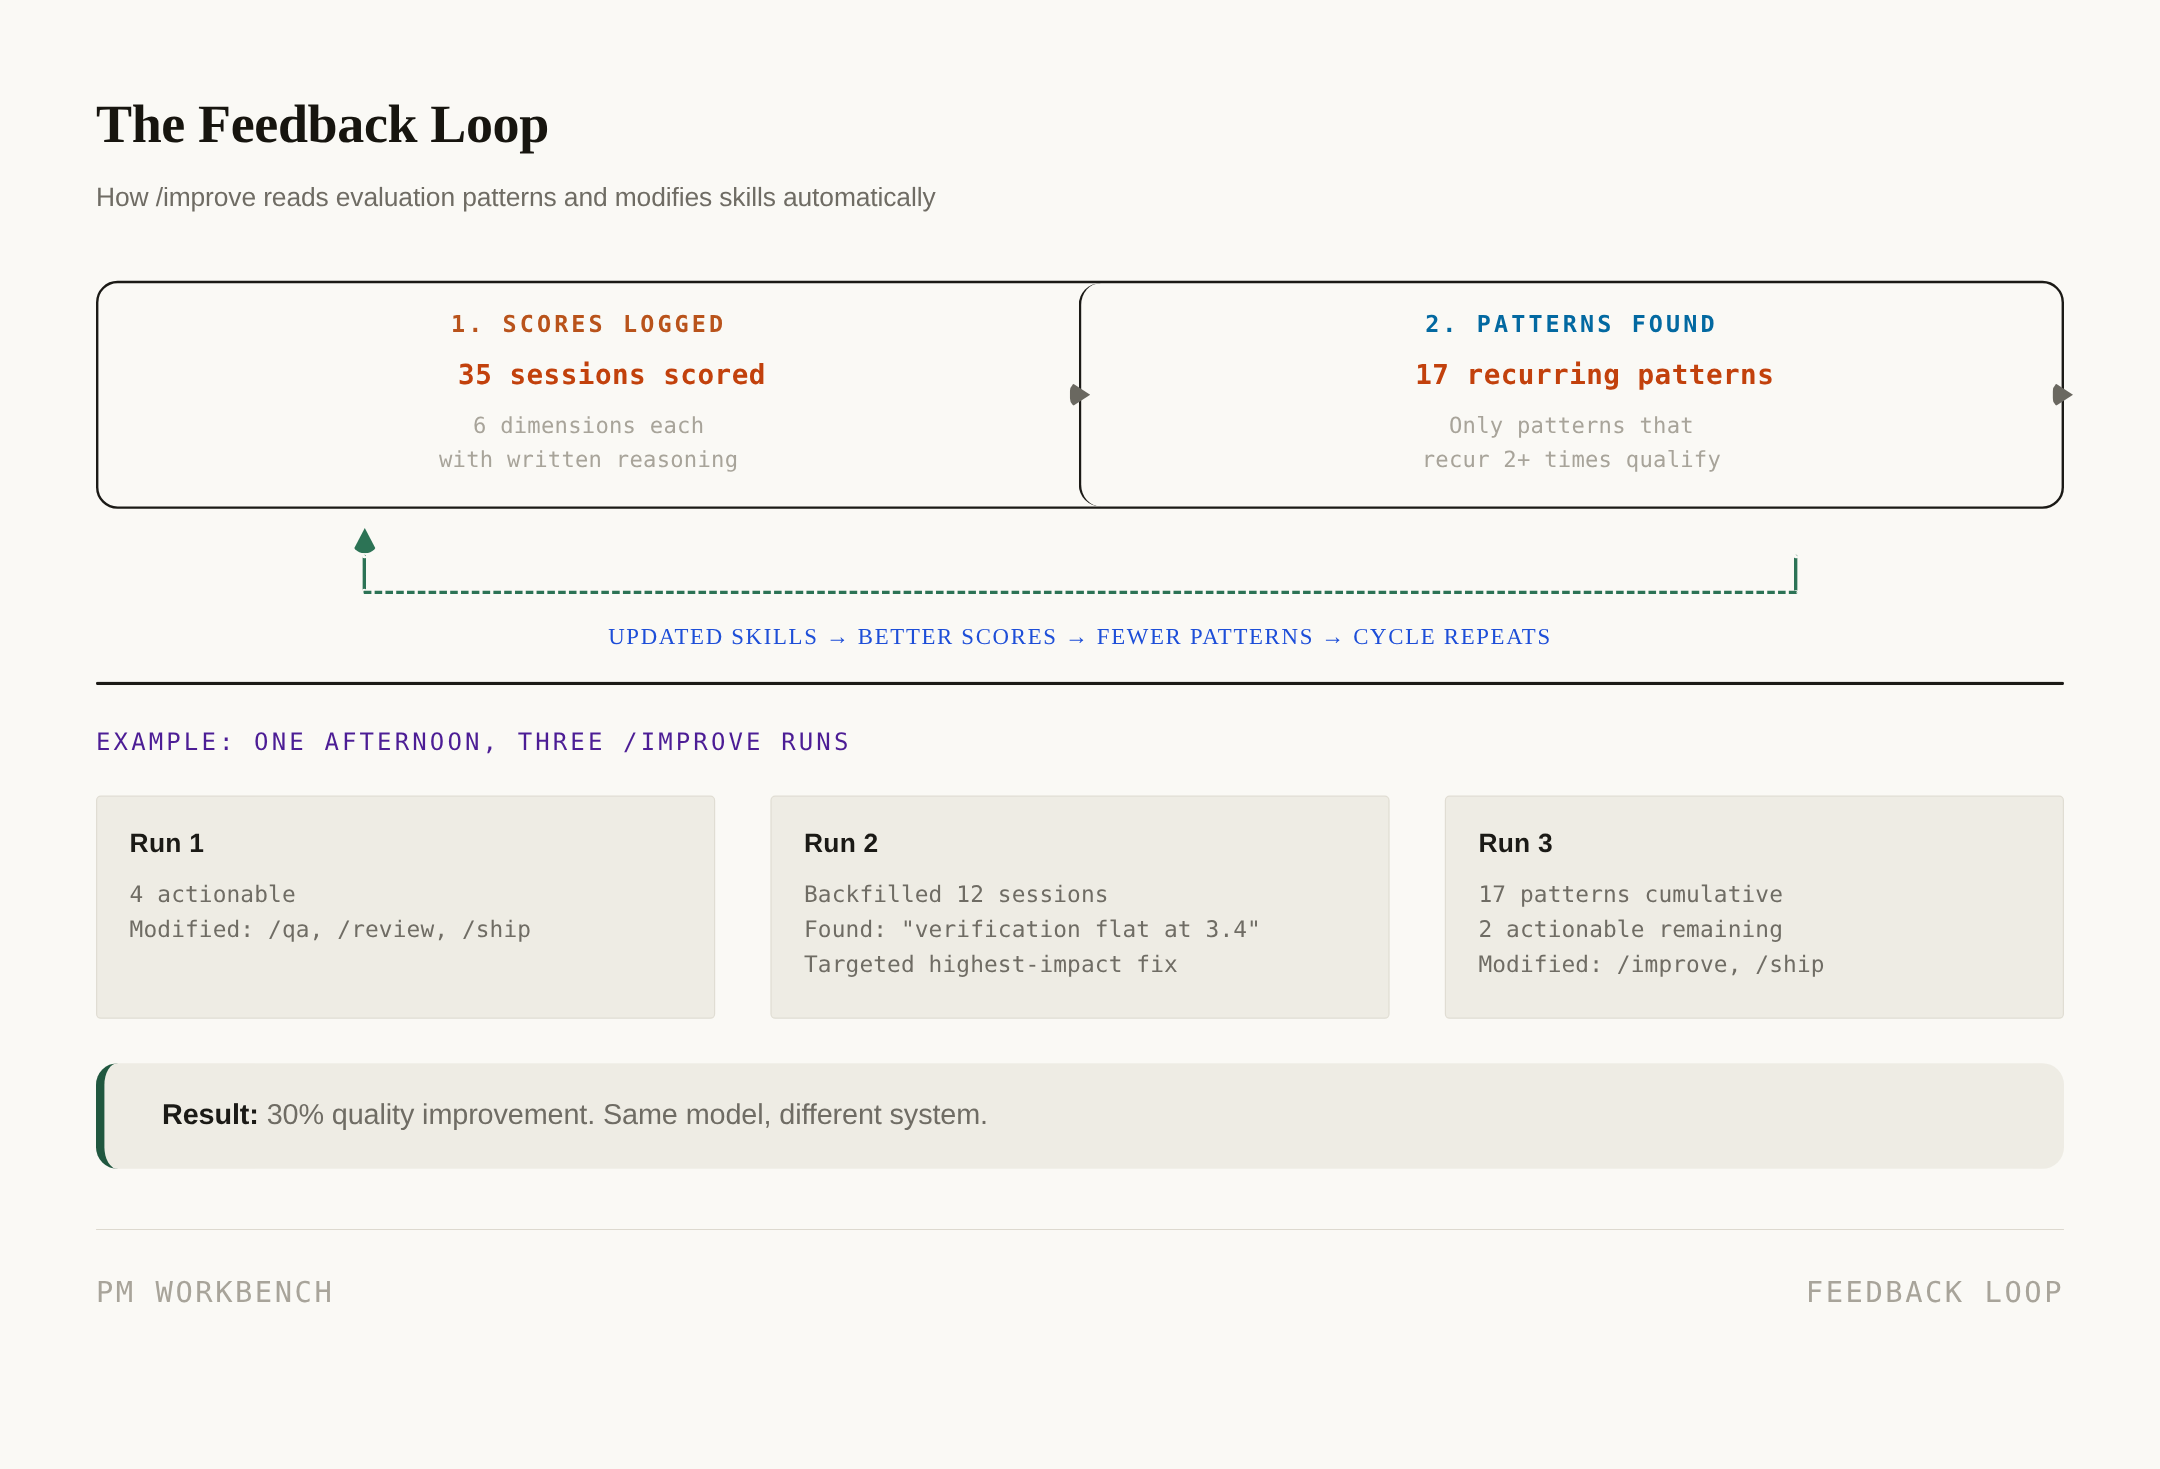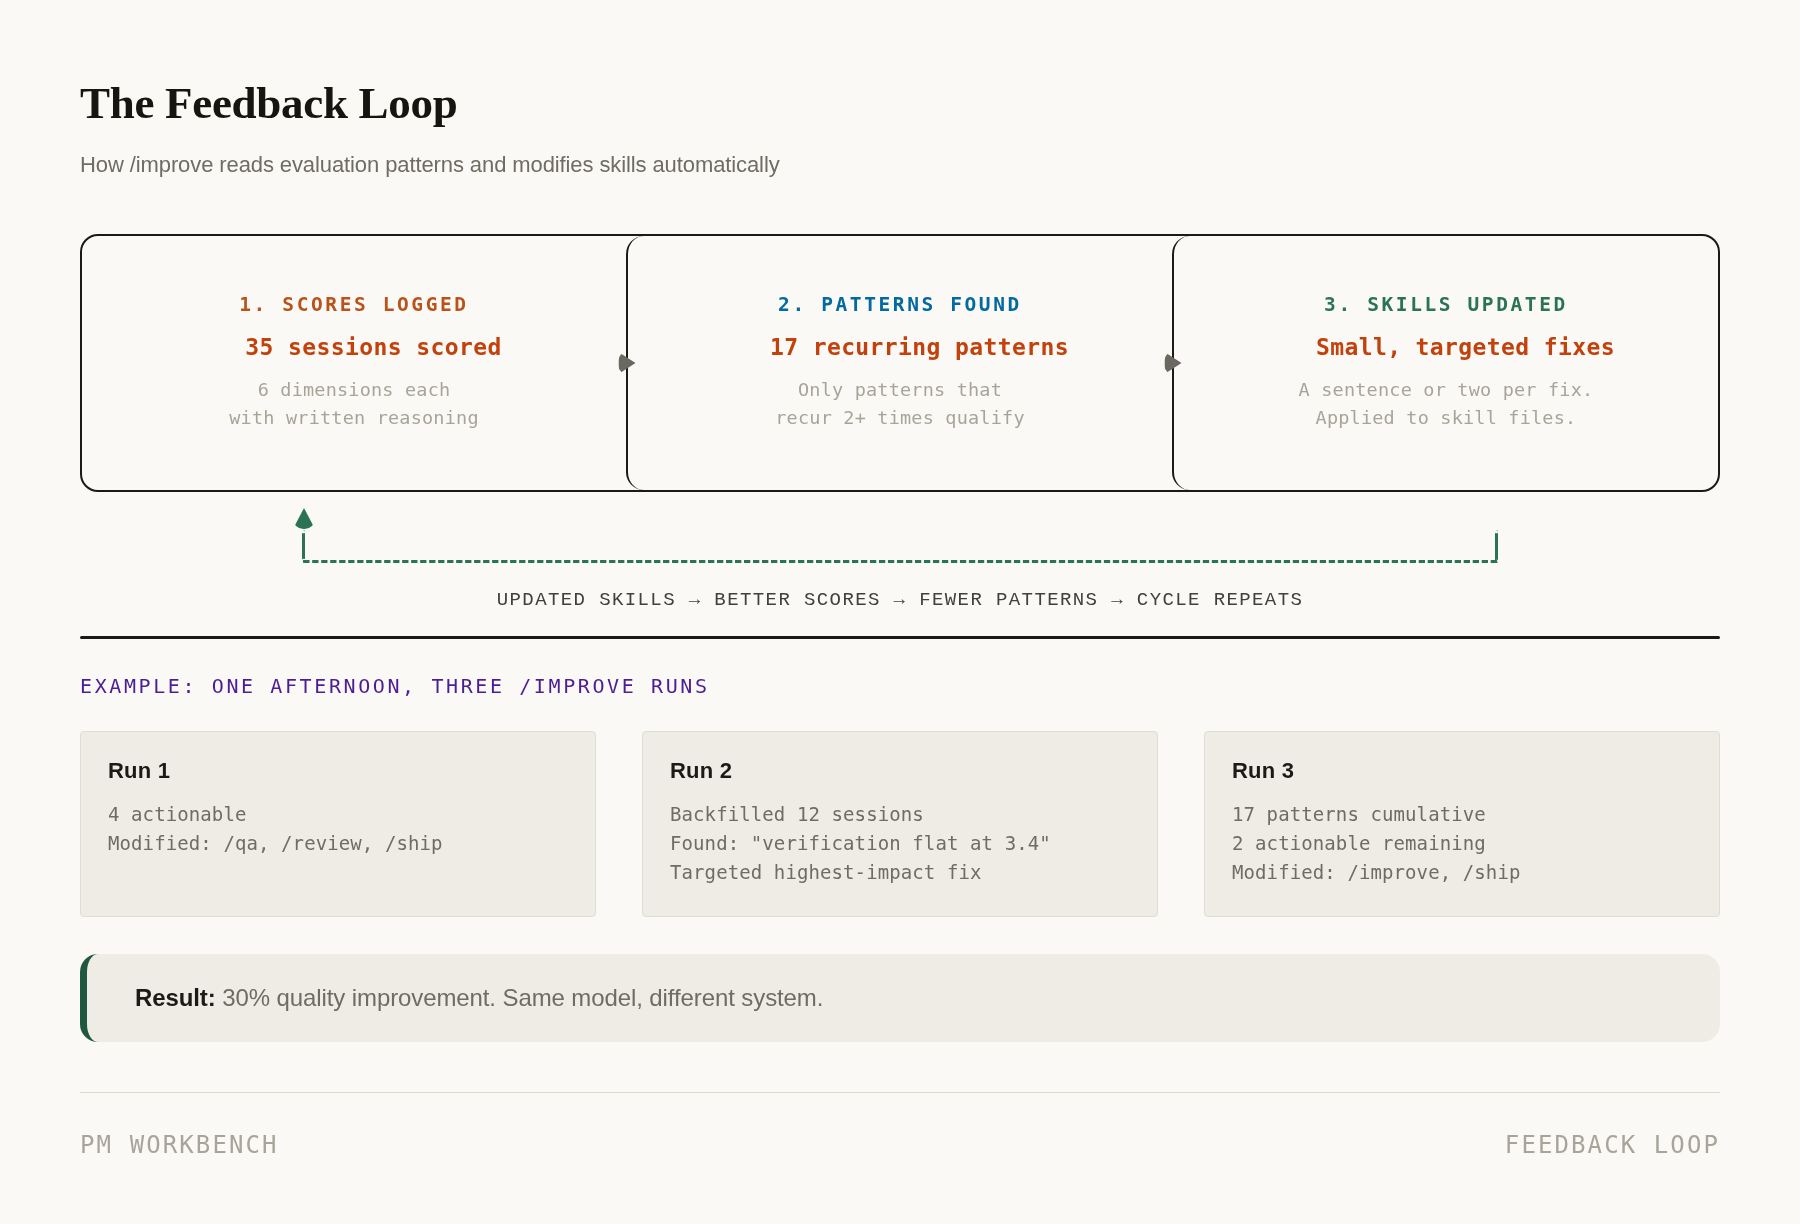--- a/index.html
+++ b/index.html
@@ -36,21 +36,21 @@
     color: #6f6c64;
     letter-spacing: -0.1px;
   }
 
   
   .stages {
     margin-top: 56px;
     display: flex;
     border: 2px solid #1b1a16;
     background: #faf9f5;
-    height: 258px;
+    height: 190px;
   }
   .stage {
     flex: 1 1 0;
     position: relative;
     display: flex;
     flex-direction: column;
     align-items: center;
     justify-content: center;
     padding: 10px 14px;
     text-align: center;
@@ -133,23 +133,23 @@
     border-bottom: 21px solid #2c7355;
     border-left: 11px solid transparent;
     border-right: 11px solid transparent;
   }
   .loop-caption {
     position: absolute;
     top: 97px;
     left: 0;
     right: 0;
     text-align: center;
-    font-family: Liberation Mono, monospace;
+    font-family: Liberation Serif, serif;
     font-size: 19px;
-    color: #404040;
+    color: #1d4ed8;
     letter-spacing: 1.4px;
   }
 
   
   .rule-heavy {
     border-top: 3px solid #1b1a16;
     margin-top: 4px;
   }
 
   .section-label {
@@ -246,26 +246,20 @@
     </div>
 
     <div class="stage">
       <div class="stage-kicker kicker-2">2. PATTERNS FOUND</div>
       <div class="stage-headline">17 recurring patterns</div>
       <div class="stage-note">Only patterns that
 recur 2+ times qualify</div>
       <span class="stage-arrow"></span>
     </div>
 
-    <div class="stage">
-      <div class="stage-kicker kicker-3">3. SKILLS UPDATED</div>
-      <div class="stage-headline">Small, targeted fixes</div>
-      <div class="stage-note">A sentence or two per fix.
-Applied to skill files.</div>
-    </div>
 
   </div>
 
   <div class="loop">
     <span class="loop-arrowhead"></span>
     <span class="loop-left-stub"></span>
     <span class="loop-line"></span>
     <span class="loop-right-stub"></span>
     <div class="loop-caption">UPDATED SKILLS → BETTER SCORES → FEWER PATTERNS → CYCLE REPEATS</div>
   </div>

